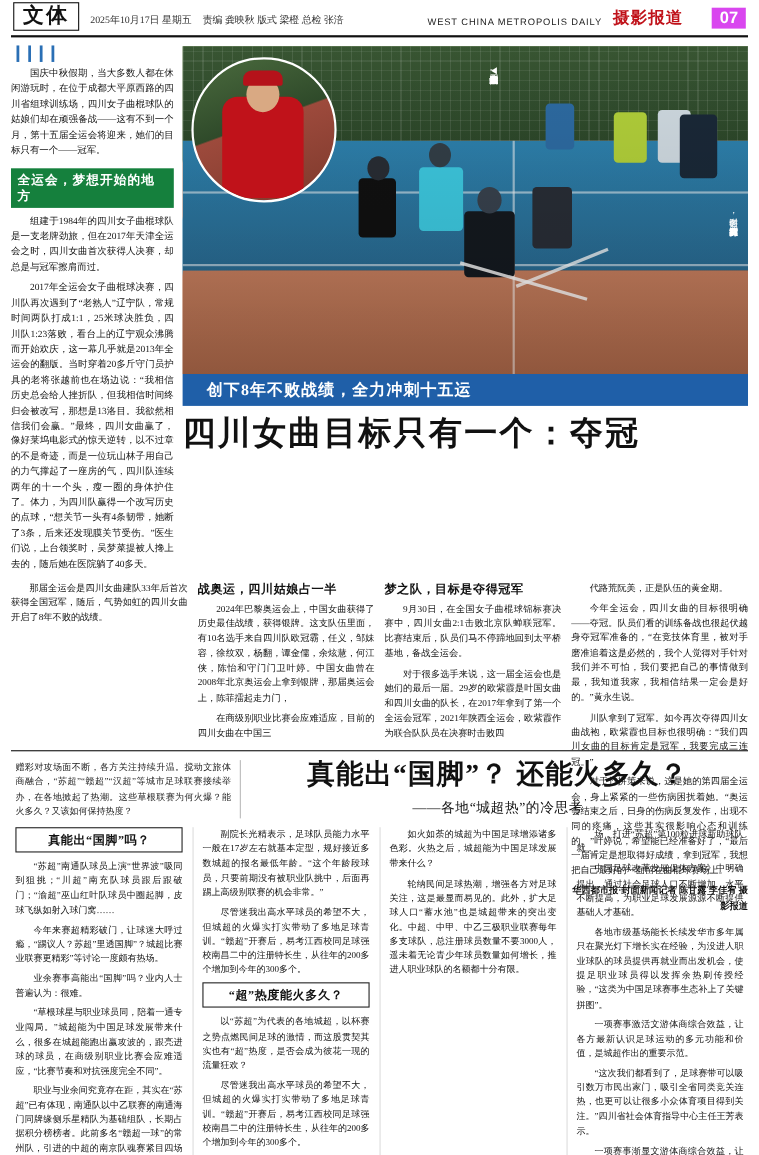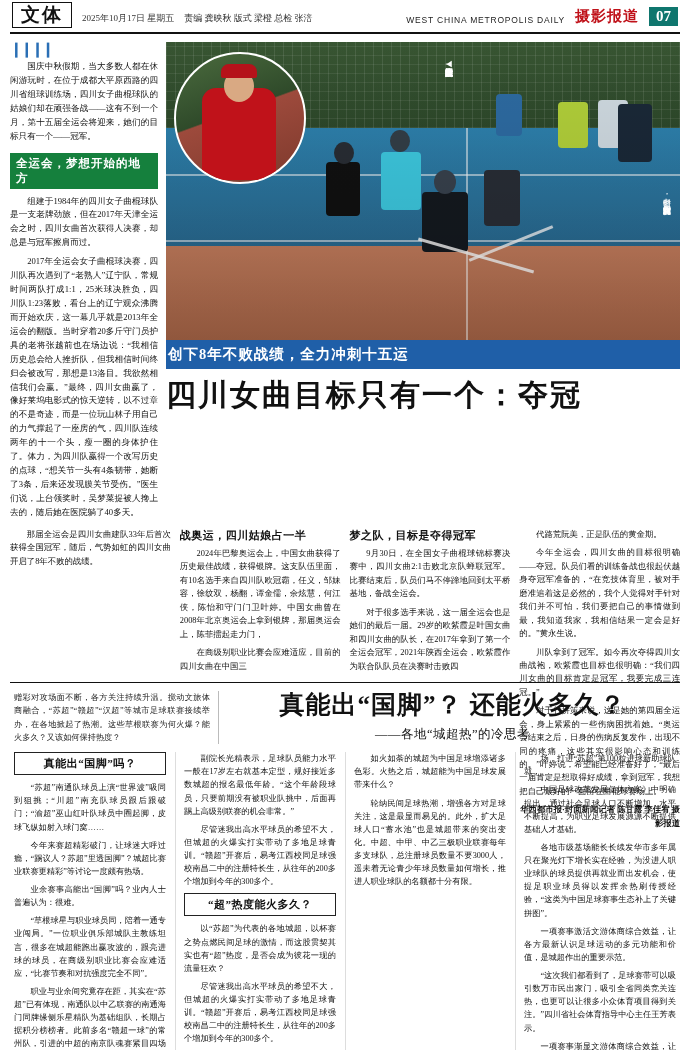--- a/index.html
+++ b/index.html
@@ -26,22 +26,22 @@
   }
   .mast-date{font-size:9px;color:#333;padding-bottom:3px;white-space:nowrap;}
   .mast-credits{font-size:9px;color:#333;padding-bottom:3px;white-space:nowrap;}
   .mast-spacer{flex:1;}
   .mast-en{font-size:8.5px;letter-spacing:.8px;color:#222;padding-bottom:3px;font-family:"Liberation Sans",sans-serif;}
   .mast-logo{
     font-size:15px;font-weight:bold;color:#c0121a;letter-spacing:1px;
     padding-bottom:2px;font-family:"Liberation Serif",serif;
   }
   .mast-page{
-    background:#0f766e;color:#fff;font-weight:bold;font-size:15px;
-    padding:1px 7px;margin-bottom:2px;font-family:Liberation Serif, serif;
+    background:#d946ef;color:#fff;font-weight:bold;font-size:15px;
+    padding:1px 7px;margin-bottom:2px;font-family:Liberation Sans, sans-serif;margin-left:16px;
   }
 
   
   .top{display:flex;gap:8px;margin-top:8px;height:478px;}
   .top-left{width:148px;flex:none;position:relative;}
   .quote-mark{color:#2a6fb5;font-size:15px;letter-spacing:-2px;line-height:1;margin-bottom:3px;}
   .lead{
     font-size:8.6px;line-height:1.62;text-align:justify;color:#111;
     text-indent:2em;
   }
@@ -88,21 +88,21 @@
 
   .caption-vert{
     position:absolute;right:8px;top:150px;width:58px;height:120px;
     writing-mode:vertical-rl;text-orientation:upright;
     font-size:8px;line-height:1.55;color:#fff;
   }
 
   .kicker-bar{
     background:#1f5fa8;color:#fff;
     font-size:14.5px;font-weight:bold;letter-spacing:1px;
-    padding:5px 2px;margin-top:0;
+    padding:5px 22px;margin-top:0;
   }
   .headline{
     font-size:30px;font-weight:bold;letter-spacing:2px;
     margin:9px 0 4px 0;line-height:1.12;color:#111;
   }
 
   
   .body4{display:flex;gap:9px;margin-top:8px;height:148px;}
   .body4 .col{flex:1;}
   .body4 .ttl{font-size:11px;font-weight:bold;letter-spacing:.5px;margin:0 0 4px 0;}
@@ -232,21 +232,21 @@
         <div class="h2">——各地“城超热”的冷思考</div>
       </div>
     </div>
 
     <div class="feat-cols">
       <div class="col">
         <div class="sec-head">真能出“国脚”吗？</div>
         <p>“苏超”南通队球员上演“世界波”吸同到狙挑；“川超”南充队球员跟后跟破门；“渝超”巫山红叶队球员中圈起脚，皮球飞纵如射入球门窝……</p>
         <p>今年来赛超精彩破门，让球迷大呼过瘾，“踢议人？苏超”里透国脚”？城超比赛业联赛更精彩”等讨论一度颇有热场。</p>
         <p>业余赛事高能出“国脚”吗？业内人士普遍认为：很难。</p>
-        <p>“草根球星与职业球员同，陪着一通专业闯局。”一位职业俱乐部城队主教练坦言，很多在城超能跑出赢攻波的，跟亮进球的球员，在商级别职业比赛会应难适应，“比赛节奏和对抗强度完全不同”。</p>
+        <p>“草根球星与职业球员同，陪着一通专业闯局。”城超能为中国足球发展带来什么，很多在城超能跑出赢攻波的，跟亮进球的球员，在商级别职业比赛会应难适应，“比赛节奏和对抗强度完全不同”。</p>
         <p>职业与业余间究竟存在距，其实在“苏超”已有体现，南通队以中乙联赛的南通海门同牌缘侧乐星精队为基础组队，长期占据积分榜榜者。此前多名“赣超一球”的常州队，引进的中超的南京队魂赛紧目四场败退门，实力明显高出地上球员一等。</p>
 
         <p></p>
       </div>
 
       <div class="col rule-v">
         <p>副院长光精表示，足球队员能力水平一般在17岁左右就基本定型，规好接近多数城超的报名最低年龄。“这个年龄段球员，只要前期没有被职业队挑中，后面再踢上高级别联赛的机会非常。”</p>
         <p>尽管迷我出高水平球员的希望不大，但城超的火爆实打实带动了多地足球青训。“赣超”开赛后，易考江西校同足球强校南昌二中的注册特长生，从往年的200多个增加到今年的300多个。</p>
         <div class="sec-head">“超”热度能火多久？</div>
         <p>以“苏超”为代表的各地城超，以杯赛之势点燃民间足球的激情，而这股贯契其实也有“超”热度，是否会成为彼花一现的流量狂欢？</p>

